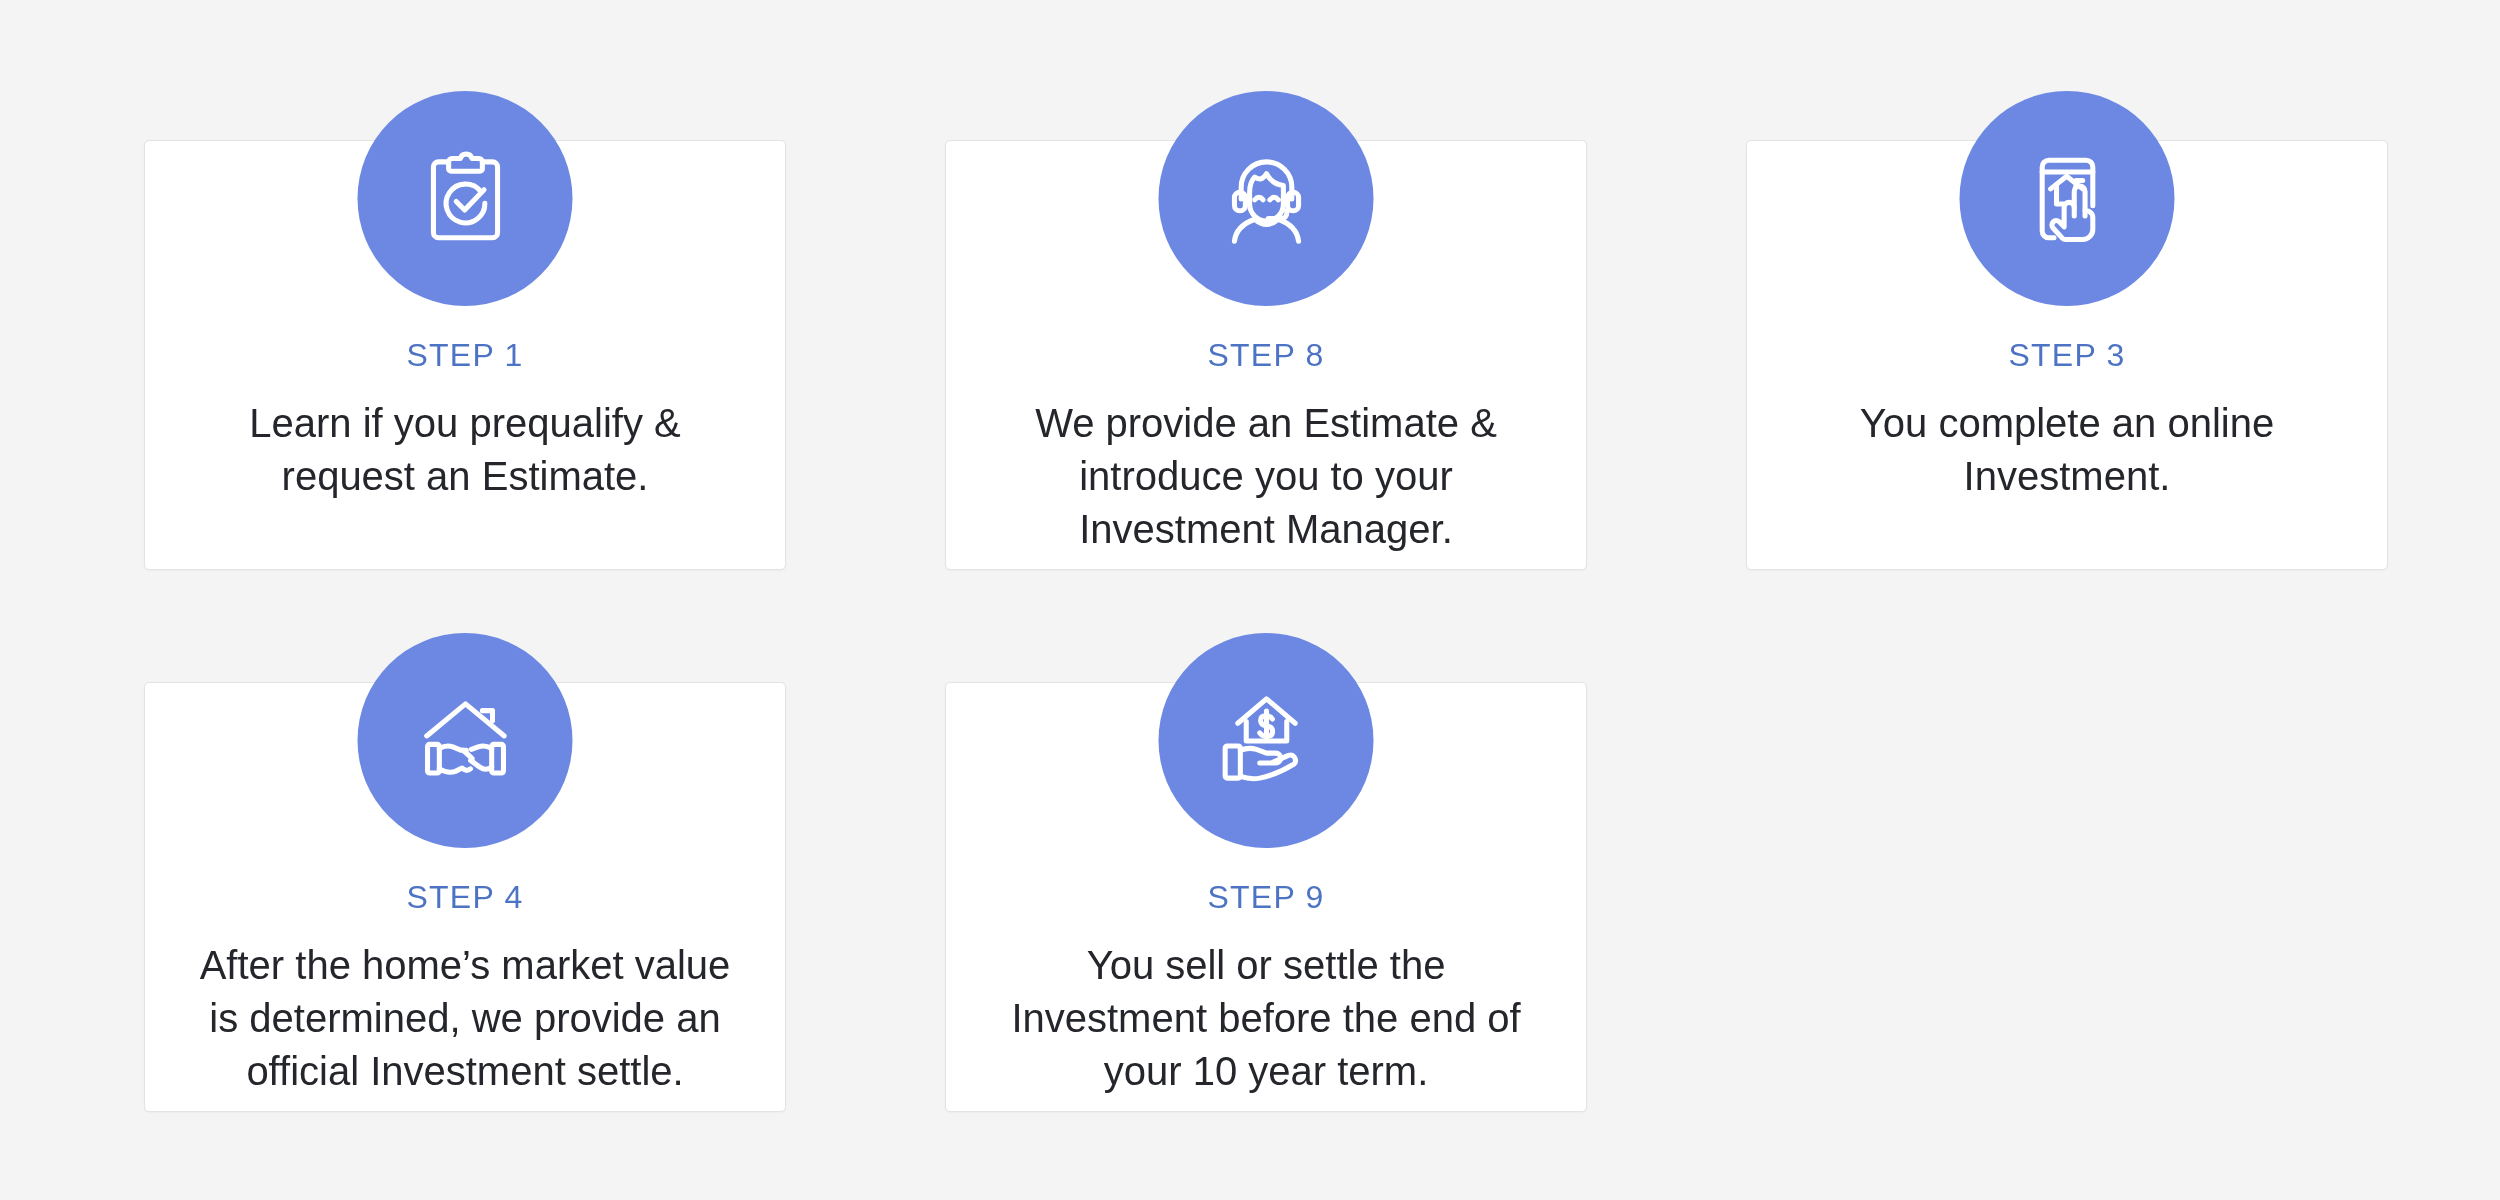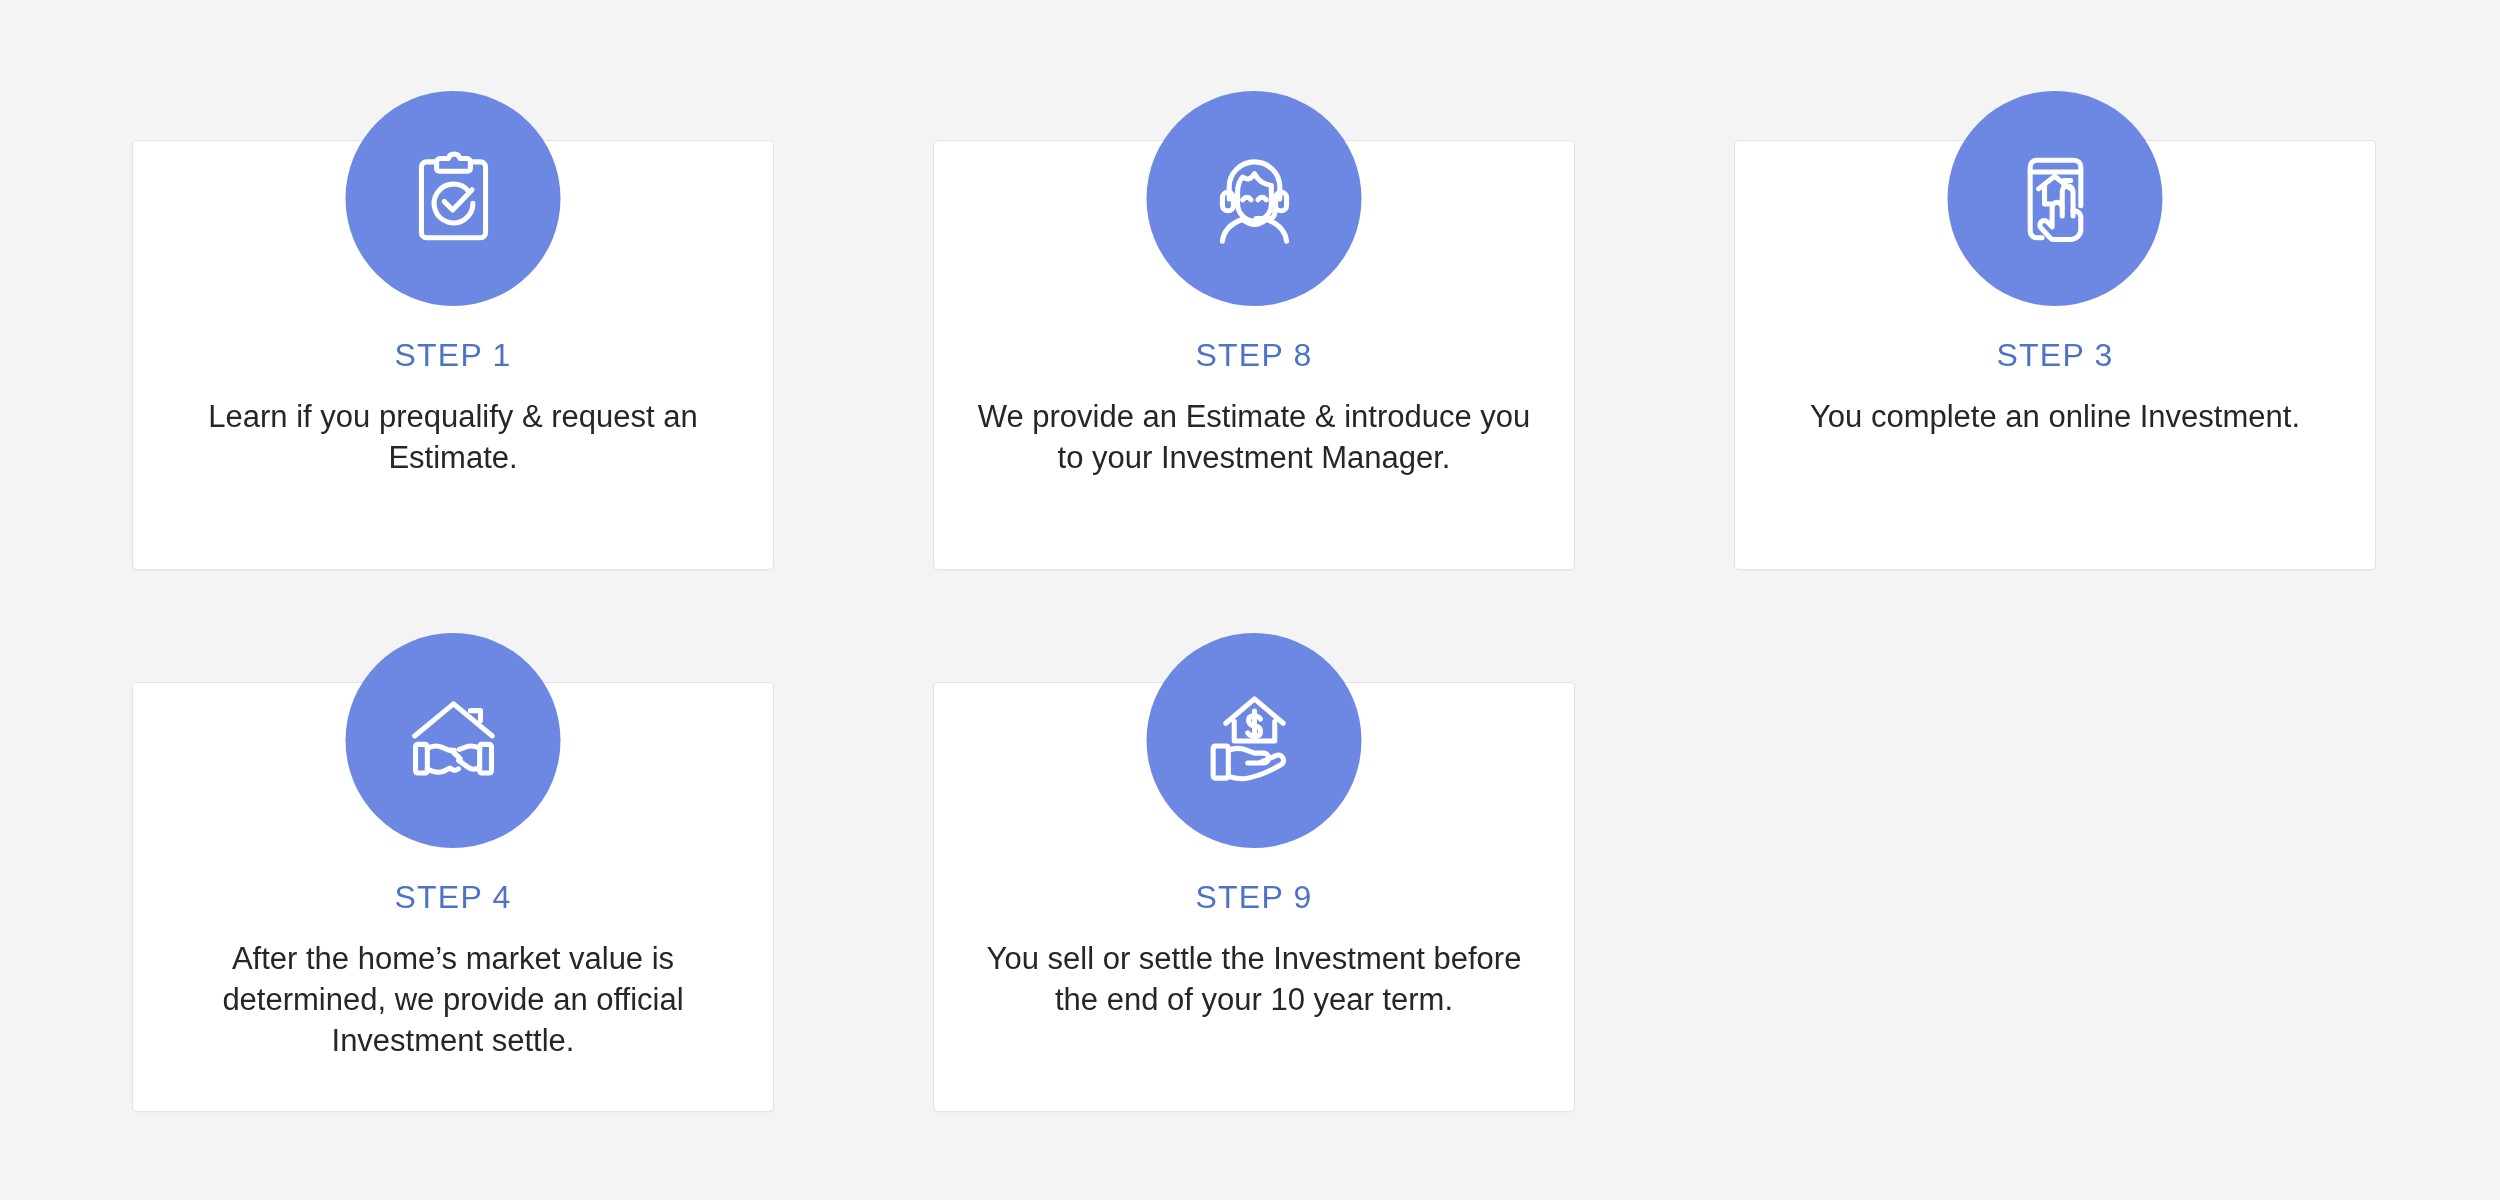--- a/index.html
+++ b/index.html
@@ -15,21 +15,21 @@
   .steps-section {
     width: 2500px;
     height: 1200px;
     background: #f4f4f4;
     padding: 0;
     position: relative;
   }
 
   .steps-grid {
     position: absolute;
-    left: 132px;
+    left: 144px;
     top: 140px;
     width: 2244px;
     display: grid;
     grid-template-columns: repeat(3, 642px);
     column-gap: 159px;
     row-gap: 112px;
   }
 
   .step-card {
     position: relative;
@@ -69,21 +69,21 @@
     font-size: 32px;
     letter-spacing: 1.2px;
     color: #4d73c4;
     font-weight: 400;
     text-align: center;
     line-height: 1.2;
   }
 
   .step-desc {
     margin-top: 23px;
-    font-size: 31px;
+    font-size: 40px;
     line-height: 1.32;
     color: #24262b;
     text-align: center;
     font-weight: 400;
     max-width: 580px;
   }
 </style>
 </head>
 <body>
 

